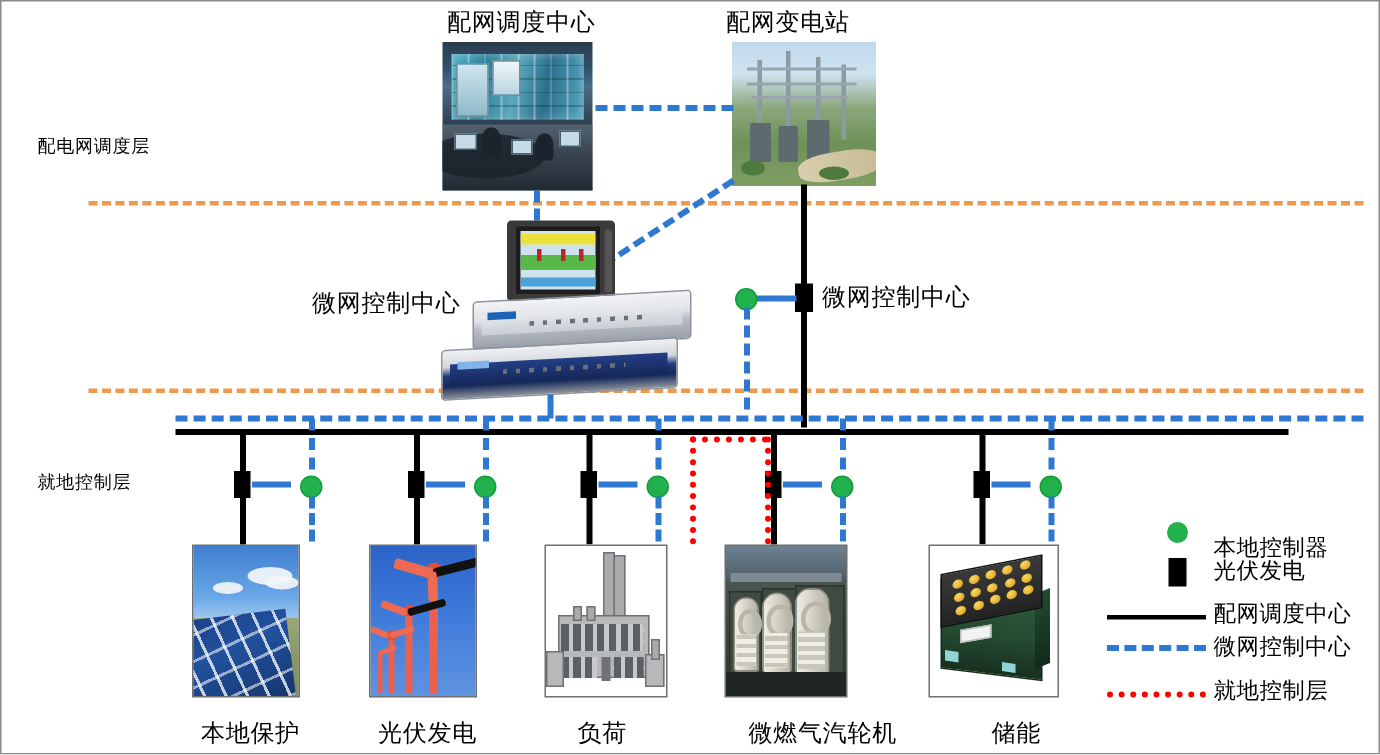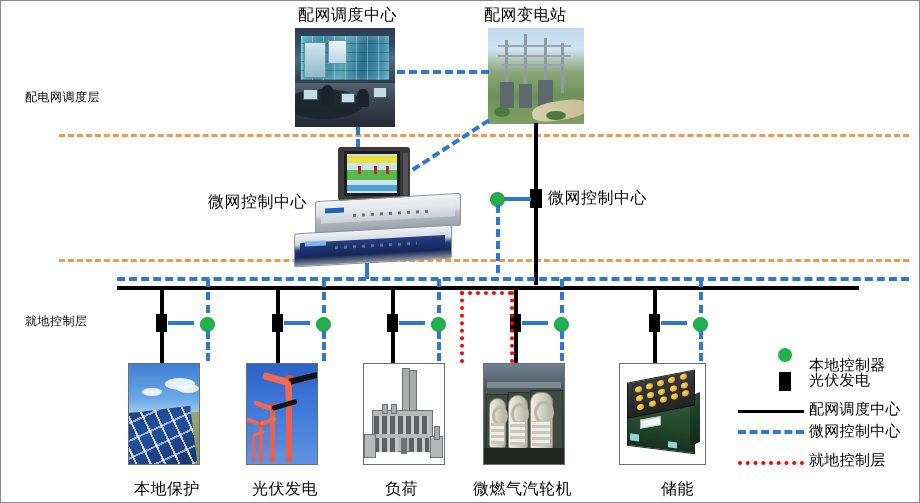--- a/index.html
+++ b/index.html
@@ -408,21 +408,21 @@
     <div class="unit" style="left:30%;top:31%;width:22%;height:52%;">
       <div class="ring"></div>
       <div class="fins"></div>
     </div>
     <div class="unit" style="left:57%;top:28%;width:27%;height:56%;">
       <div class="ring"></div>
       <div class="fins"></div>
     </div>
     <div class="floor"></div>
   </div>
-  <div class="lbl dev-label" style="left:472px;top:478px;font-family:Liberation Serif, serif;">微燃气汽轮机</div>
+  <div class="lbl dev-label" style="left:498px;top:478px;font-family:Liberation Serif, serif;">微燃气汽轮机</div>
 
   <div class="pic pic-bat framed" style="left:618px;top:362px;width:85px;height:100px;">
     <div class="case"></div>
     <div class="side"></div>
     <div class="top">
       <div class="cap" style="left:10%;top:16%;"></div>
       <div class="cap" style="left:27%;top:12%;"></div>
       <div class="cap" style="left:44%;top:8%;"></div>
       <div class="cap" style="left:61%;top:5%;"></div>
       <div class="cap" style="left:78%;top:2%;"></div>

